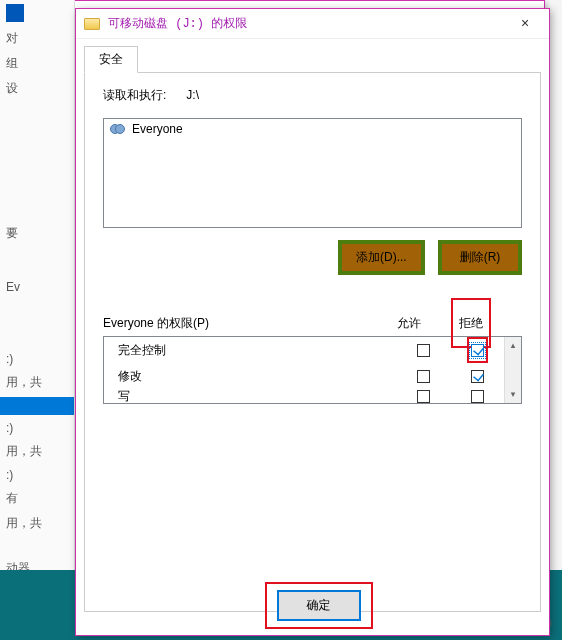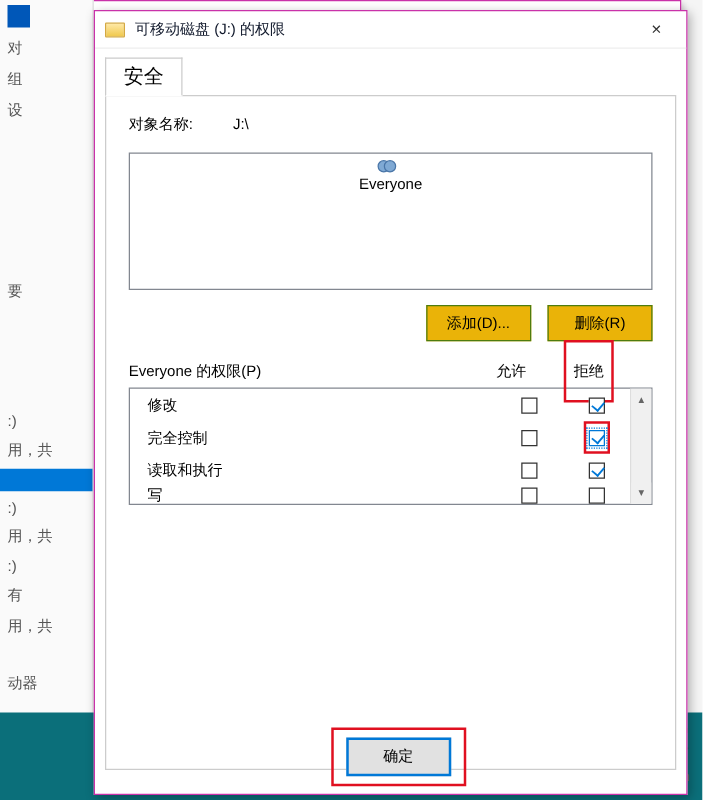--- a/index.html
+++ b/index.html
@@ -62,36 +62,36 @@
     padding: 0 8px;
     border-bottom: 1px solid #eee;
   }
   .titlebar .folder-icon {
     width:16px; height:12px;
     background: linear-gradient(#ffe9a6,#f0c94e);
     border:1px solid #d4a941;
     border-radius:1px;
     margin-right:8px;
   }
-  .titlebar .title { flex:1; color:#0f172a; font-size:12px; }
+  .titlebar .title { flex:1; color:#a21caf; font-size:12px;font-family:Liberation Mono, monospace; }
   .titlebar .close {
     width:32px; height:22px;
     text-align:center; line-height:20px;
     font-size:14px; color:#333;
   }
   .tabs {
     padding: 6px 8px 0 8px;
   }
   .tab {
     display:inline-block;
     background:#fff;
     border:1px solid #ccc;
     border-bottom:1px solid #fff;
     padding:4px 14px;
-    font-size:16px;
+    font-size:12px;
     position:relative;
     top:1px;
   }
   .tab-body {
     border:1px solid #ccc;
     margin:0 8px;
     padding:14px 18px 8px 18px;
     height: 540px;
   }
   .row-label { margin-bottom:14px; }
@@ -101,51 +101,50 @@
     border:1px solid #828790;
     background:#fff;
     height:110px;
     margin-top:4px;
     padding:2px;
   }
   .list-item {
     display:flex; align-items:center;
     padding:1px 4px;
     font-size:12px;
-    flex-direction:column;
   }
   .list-item .group-icon {
     width:16px;height:14px;
     margin-right:6px;
     position:relative;
   }
   .group-icon::before, .group-icon::after {
     content:""; position:absolute; width:8px;height:8px;
     border-radius:50%; background:#7fa9d4; border:1px solid #4a76a8;
   }
   .group-icon::before { left:0; top:2px; }
   .group-icon::after { left:5px; top:2px; }
   .btn-row { text-align:right; margin:12px 0 16px 0; }
   .btn {
     display:inline-block;
     min-width:84px;
     padding:5px 14px;
-    background:#eab308;
-    border:1px solid #4d7c0f;
+    background:#a16207;
+    border:4px solid #4d7c0f;
     font-size:12px;
     text-align:center;
     margin-left:10px;
     cursor:pointer;
   }
   .perm-header {
     display:flex;
     align-items:flex-end;
     margin-bottom:4px;
   }
-  .perm-header .ph-label { flex:1; }
+  .perm-header .ph-label { flex:1;margin-top:24px; }
   .perm-header .col { width:54px; text-align:left; }
   .deny-header-highlight { border:2px solid #e01020; padding:16px 6px; }
   .perm-body {
     border:1px solid #828790;
     background:#fff;
     display:flex;
   }
   .perm-rows { flex:1; }
   .perm-row {
     display:flex;
@@ -206,20 +205,21 @@
 
 <div class="bg-dialog"></div>
 <div class="bg-left">
   <div class="stub"><span class="icon-sq"></span></div>
   <div class="stub">对</div>
   <div class="stub">组</div>
   <div class="stub">设</div>
   <div style="height:120px"></div>
   <div class="stub">要</div>
   <div style="height:30px"></div>
+  <div class="stub">Ev</div>
   <div style="height:50px"></div>
   <div class="stub">:)</div>
   <div class="stub">用，共</div>
   <div class="blue-row"></div>
   <div class="stub">:)</div>
   <div class="stub">用，共</div>
   <div class="stub">:)</div>
   <div class="stub">有</div>
   <div class="stub">用，共</div>
   <div style="height:20px"></div>
@@ -242,21 +242,21 @@
     <span class="title">可移动磁盘 (J:) 的权限</span>
     <span class="close">×</span>
   </div>
 
   <div class="tabs">
     <span class="tab">安全</span>
   </div>
 
   <div class="tab-body">
     <div class="row-label">
-      <span class="lbl">对象名称:</span>
+      <span class="lbl">读取和执行:</span>
       <span class="val">J:\</span>
     </div>
 
     <div class="listbox">
       <div class="list-item">
         <span class="group-icon"></span>
         <span>Everyone</span>
       </div>
     </div>
 
@@ -270,31 +270,26 @@
       <span class="col">允许</span>
       <span class="col">
         <span class="deny-header-highlight">拒绝</span>
       </span>
       <span style="width:17px"></span>
     </div>
 
     <div class="perm-body">
       <div class="perm-rows" id="perm-rows">
           <div class="perm-row">
-            <span class="pname">修改</span>
-            <span class="pcell"><span class="chk"></span></span>
-            <span class="pcell"><span class="chk checked"></span></span>
-          </div>
-          <div class="perm-row">
             <span class="pname">完全控制</span>
             <span class="pcell"><span class="chk"></span></span>
             <span class="pcell"><span class="deny-col-highlight"><span class="chk checked highlight"></span></span></span>
           </div>
           <div class="perm-row">
-            <span class="pname">读取和执行</span>
+            <span class="pname">修改</span>
             <span class="pcell"><span class="chk"></span></span>
             <span class="pcell"><span class="chk checked"></span></span>
           </div>
           <div class="perm-row" style="height: 14px;">
             <span class="pname" style="overflow: hidden;">写</span>
             <span class="pcell"><span class="chk"></span></span>
             <span class="pcell"><span class="chk"></span></span>
           </div>
         </div>
       <div class="scrollbar">

